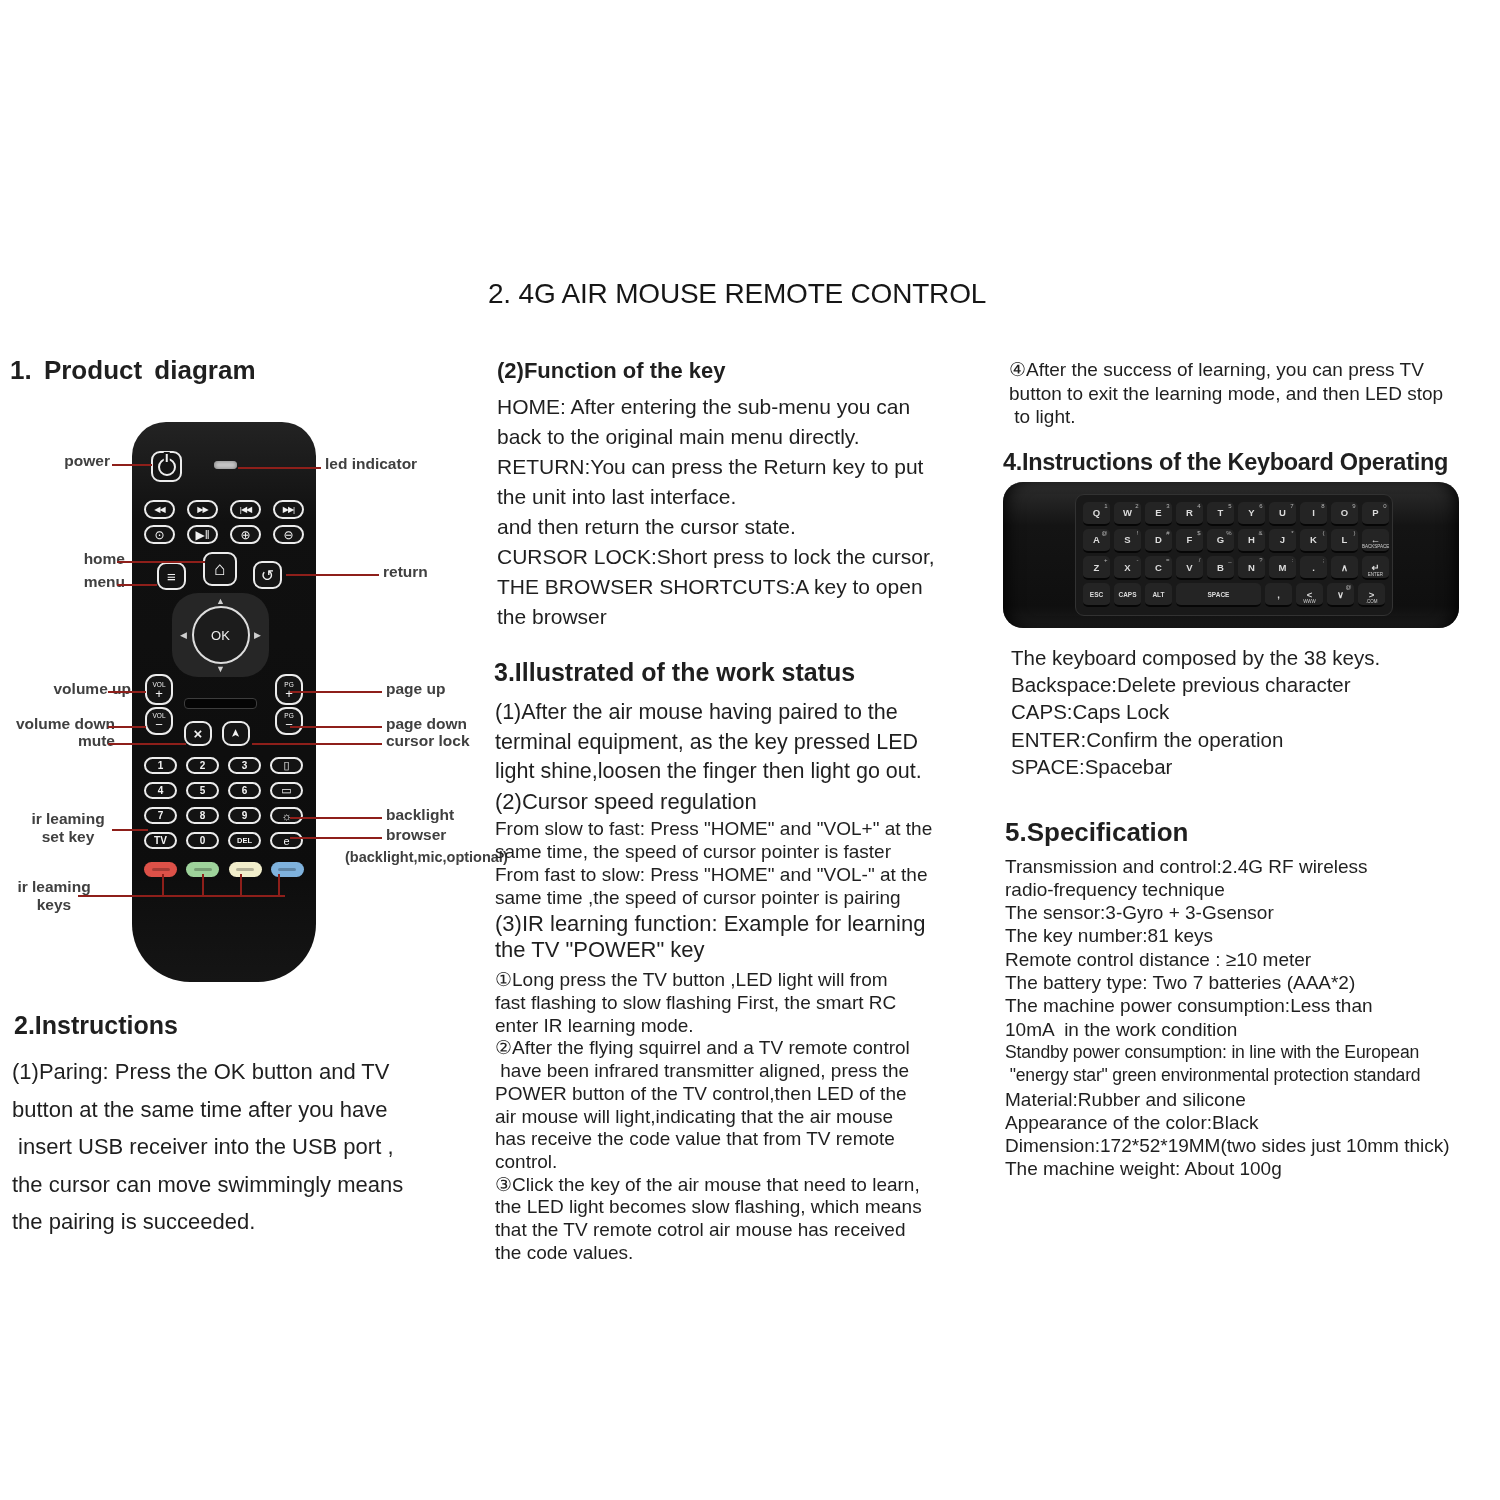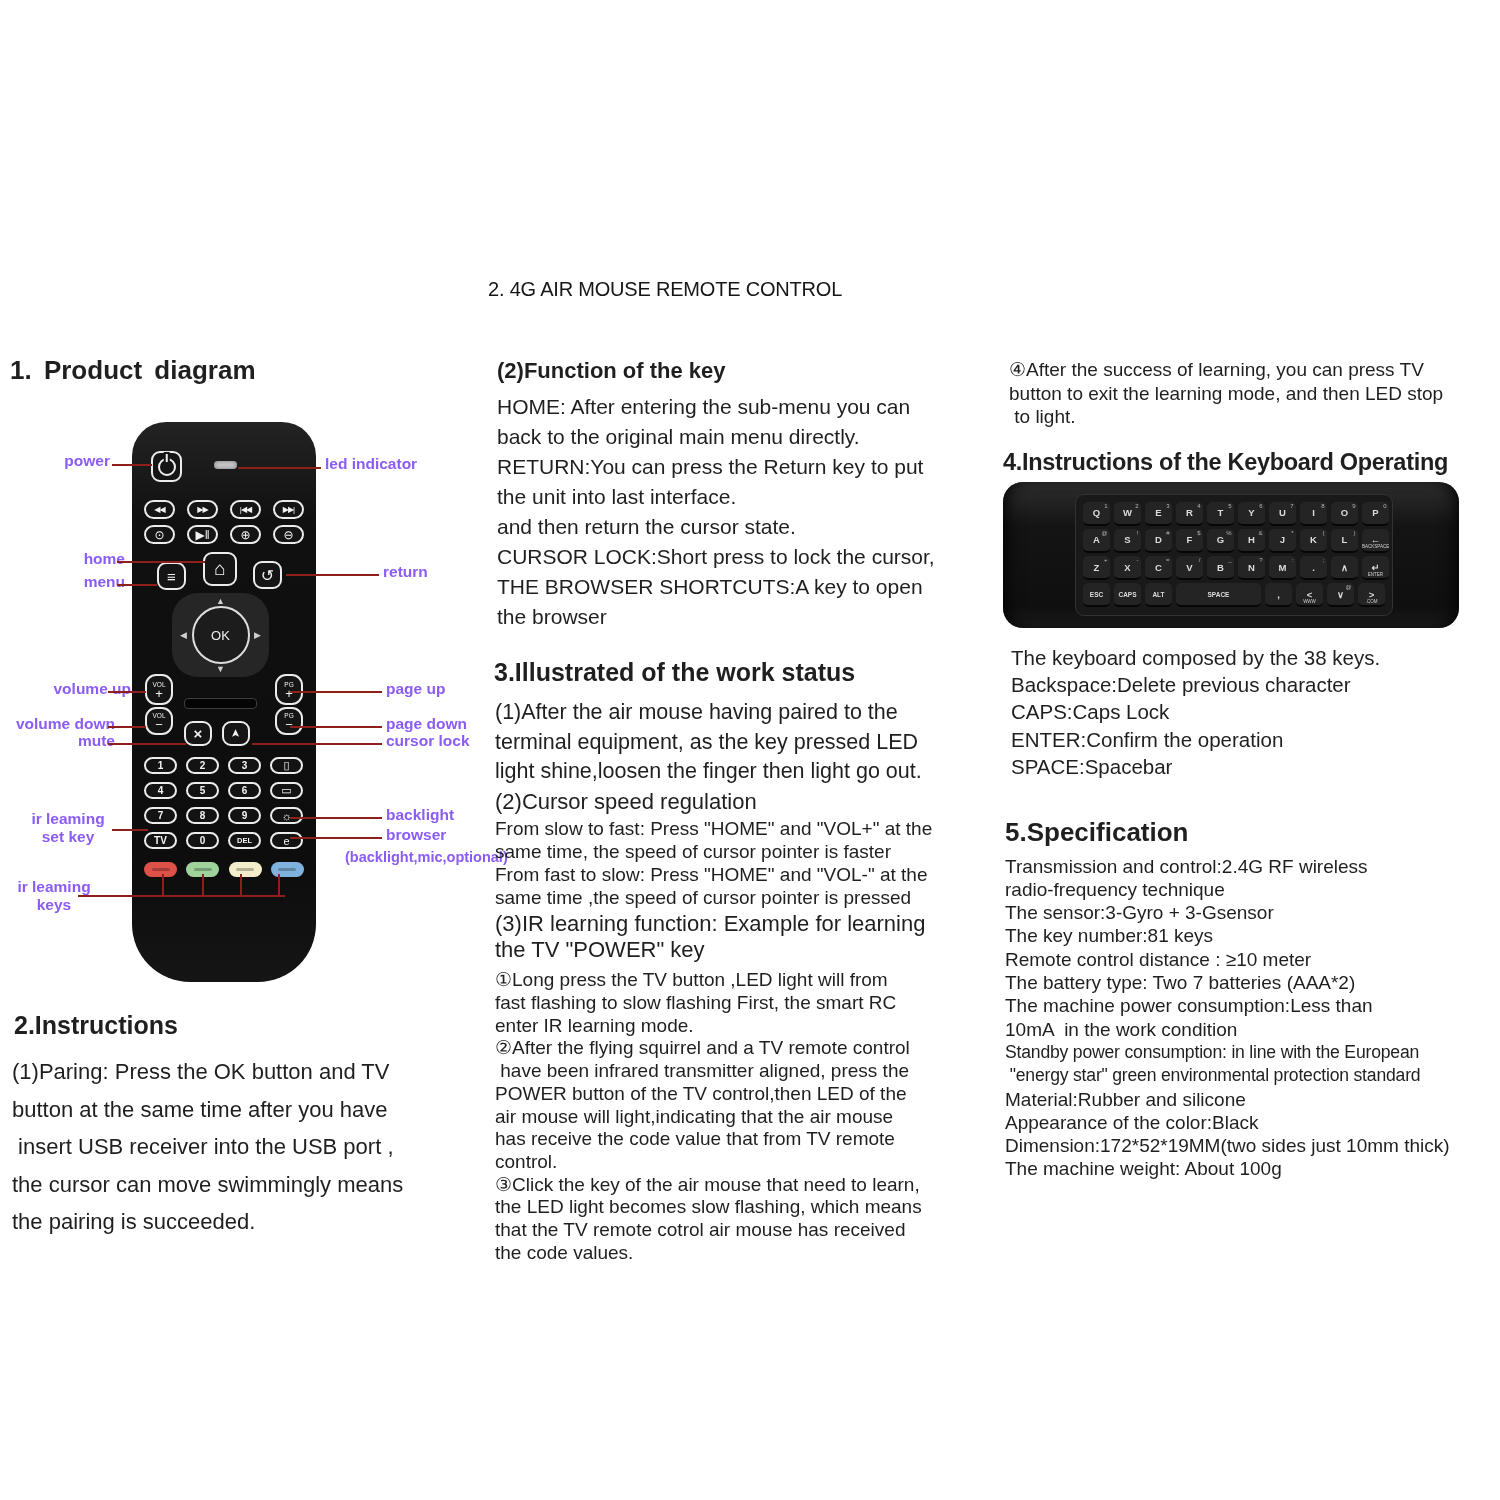--- a/index.html
+++ b/index.html
@@ -2,21 +2,21 @@
 <html><head>
 <meta charset="utf-8">
 <style>
   html,body{margin:0;padding:0;}
   .page{position:relative;width:1500px;height:1500px;background:#ffffff;overflow:hidden;
         font-family:"Liberation Sans",sans-serif;color:#1f1f1f;}
   .ws-pre{white-space:pre;}
   .lines>div{white-space:pre;}
 
   
-  .title{position:absolute;left:488px;top:278px;font-size:20px;letter-spacing:-0.2px;color:#161616;}
+  .title{position:absolute;left:488px;top:278px;font-size:28px;letter-spacing:-0.2px;color:#161616;}
   .col{position:absolute;}
   .col-left{left:10px;top:355px;width:478px;}
   .col-mid{left:492px;top:358px;width:492px;}
   .col-right{left:1003px;top:356px;width:497px;}
 
   .h-product{font-size:26px;word-spacing:5px;margin:0;}
   .h-instructions{font-size:25px;margin:2px 0 0 4px;}
   .h-func{font-size:22px;margin:0 0 0 5px;}
   .h-work{font-size:25px;margin:26px 0 0 2px;}
   .h-keyboard{font-size:23.5px;letter-spacing:-0.3px;margin:20px 0 0 0;}
@@ -29,21 +29,21 @@
   .work-p2{margin:3px 0 0 3px;font-size:19px;line-height:23.2px;}
   .work-p3h{margin:2px 0 0 3px;font-size:22px;line-height:26px;}
   .work-p3{margin:6px 0 0 3px;font-size:19px;line-height:22.7px;}
   .note4{font-size:19px;line-height:23.5px;margin:2px 0 0 6px;}
   .kb-notes{margin:16px 0 0 8px;font-size:20.5px;line-height:27.4px;}
   .spec-lines{margin:7px 16px 0 2px;font-size:19px;line-height:23.3px;}
   .spec-lines .small{font-size:17.6px;letter-spacing:-0.2px;}
 
   
   .diagram{position:relative;height:587px;margin-top:36px;}
-  .callout-label{position:absolute;font-size:15.5px;font-weight:bold;color:#8b5cf6;line-height:17.5px;}
+  .callout-label{position:absolute;font-size:15.5px;font-weight:bold;color:#404040;line-height:17.5px;}
   .callout-label.r{text-align:right;}
   .callout-label.c{text-align:center;}
   .callout-label.sm{font-size:14.5px;}
   .cline{position:absolute;border-top:2.2px solid #8e1f1a;height:0;}
   .cdrop{position:absolute;border-left:2.2px solid #8e1f1a;width:0;}
 
   .remote{position:absolute;left:122px;top:0;width:184px;height:560px;
           background:linear-gradient(180deg,#232323 0%,#101010 18%,#0d0d0d 80%,#151515 100%);
           border-radius:34px 34px 58px 58px;}
   .rbtn{position:absolute;border:2.5px solid #ececec;background:#151515;color:#f2f2f2;
@@ -296,21 +296,21 @@
     <div class="work-p1 lines">
         <div>(1)After the air mouse having paired to the</div>
         <div>terminal equipment, as the key pressed LED</div>
         <div>light shine,loosen the finger then light go out.</div>
       </div>
     <div class="work-p2h ws-pre">(2)Cursor speed regulation</div>
     <div class="work-p2 lines">
         <div>From slow to fast: Press "HOME" and "VOL+" at the</div>
         <div>same time, the speed of cursor pointer is faster</div>
         <div>From fast to slow: Press "HOME" and "VOL-" at the</div>
-        <div>same time ,the speed of cursor pointer is pressed</div>
+        <div>same time ,the speed of cursor pointer is pairing</div>
       </div>
     <div class="work-p3h lines">
         <div>(3)IR learning function: Example for learning</div>
         <div>the TV "POWER" key</div>
       </div>
     <div class="work-p3 lines">
         <div>①Long press the TV button ,LED light will from</div>
         <div>fast flashing to slow flashing First, the smart RC</div>
         <div>enter IR learning mode.</div>
         <div>②After the flying squirrel and a TV remote control</div>

